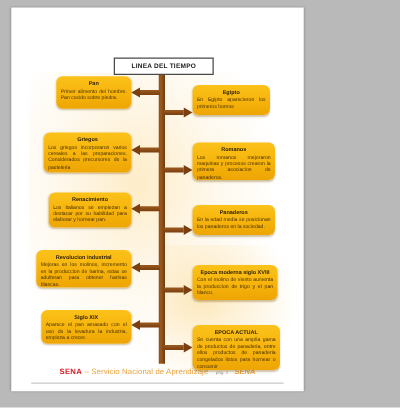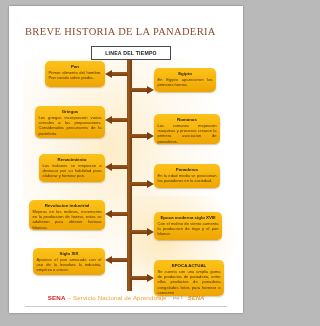--- a/index.html
+++ b/index.html
@@ -93,21 +93,20 @@
   }
 </style>
 </head>
 <body>
 
 <div class="page">
 
   <div class="sheen"></div>
   <div class="sheen2"></div>
 
-  <div class="title">BREVE HISTORIA DE LA PANADERIA</div>
 
   <div class="tl-header">LINEA DEL TIEMPO</div>
 
   <div class="spine"></div>
 
   <div class="arrow left" style="left:96px;top:66px;width:23px;">
       <span class="shaft"></span>
       <span class="head"></span>
     </div>
   <div class="arrow right" style="left:122px;top:82px;width:23px;">

